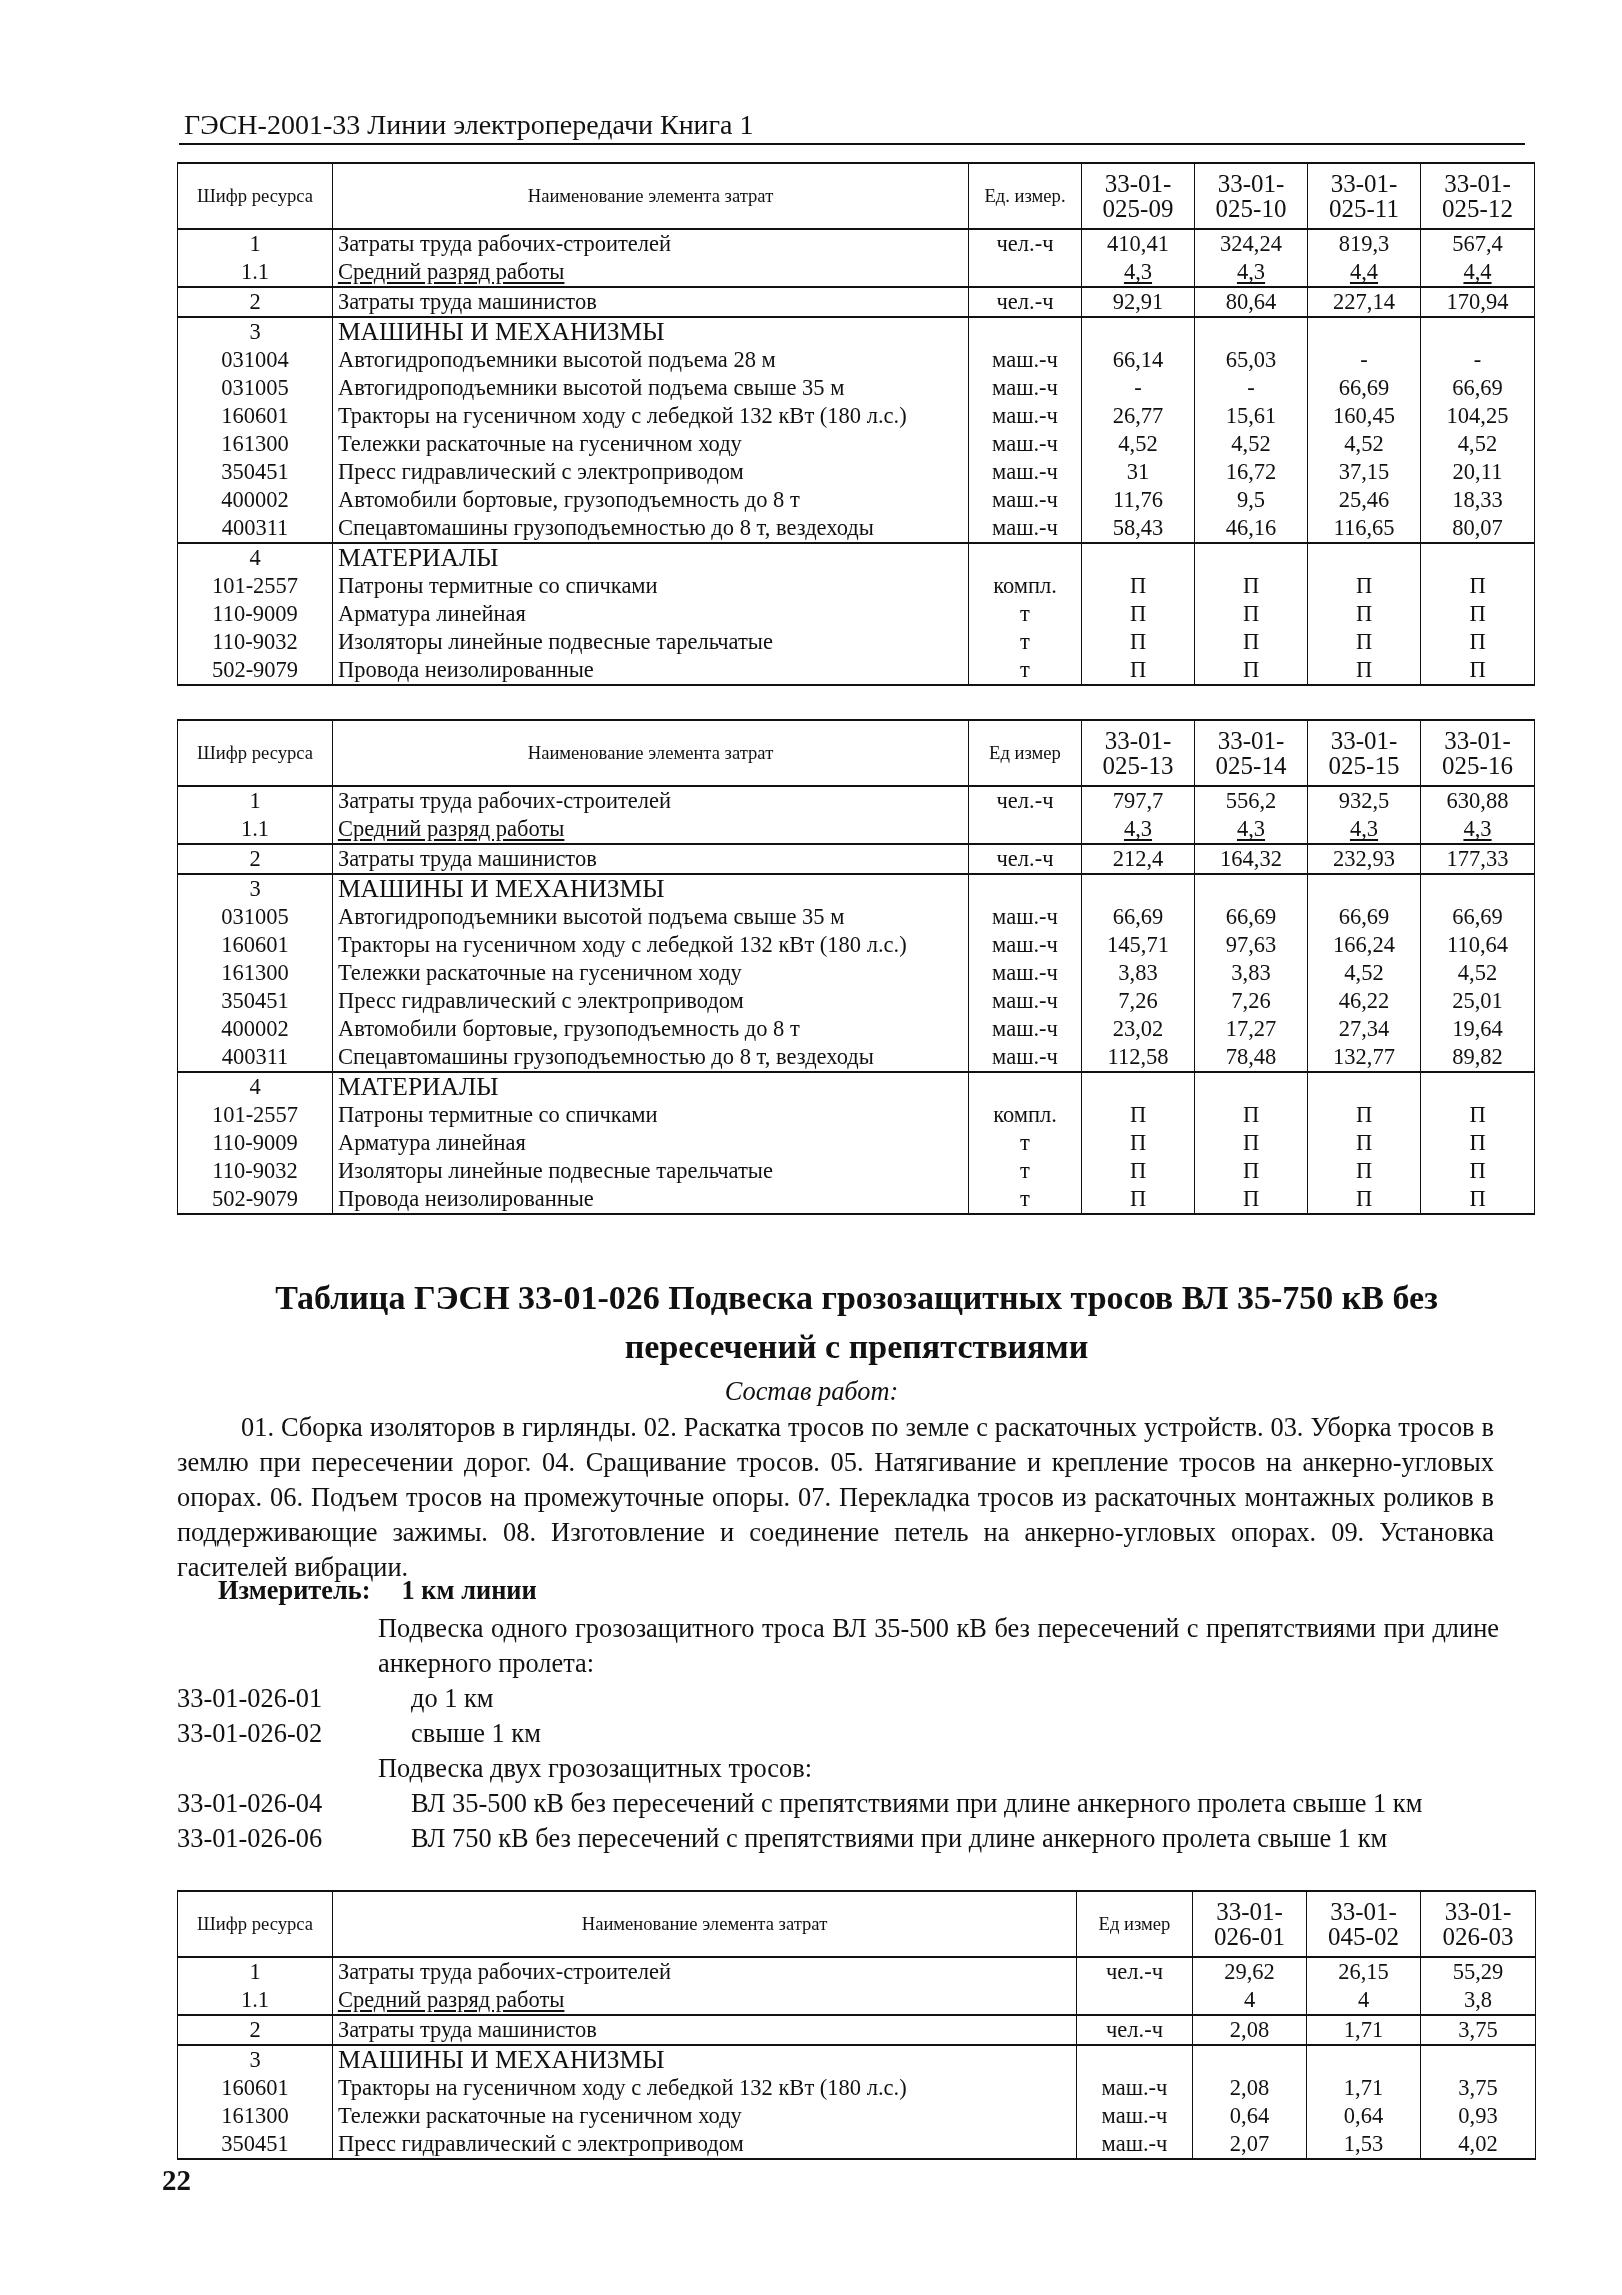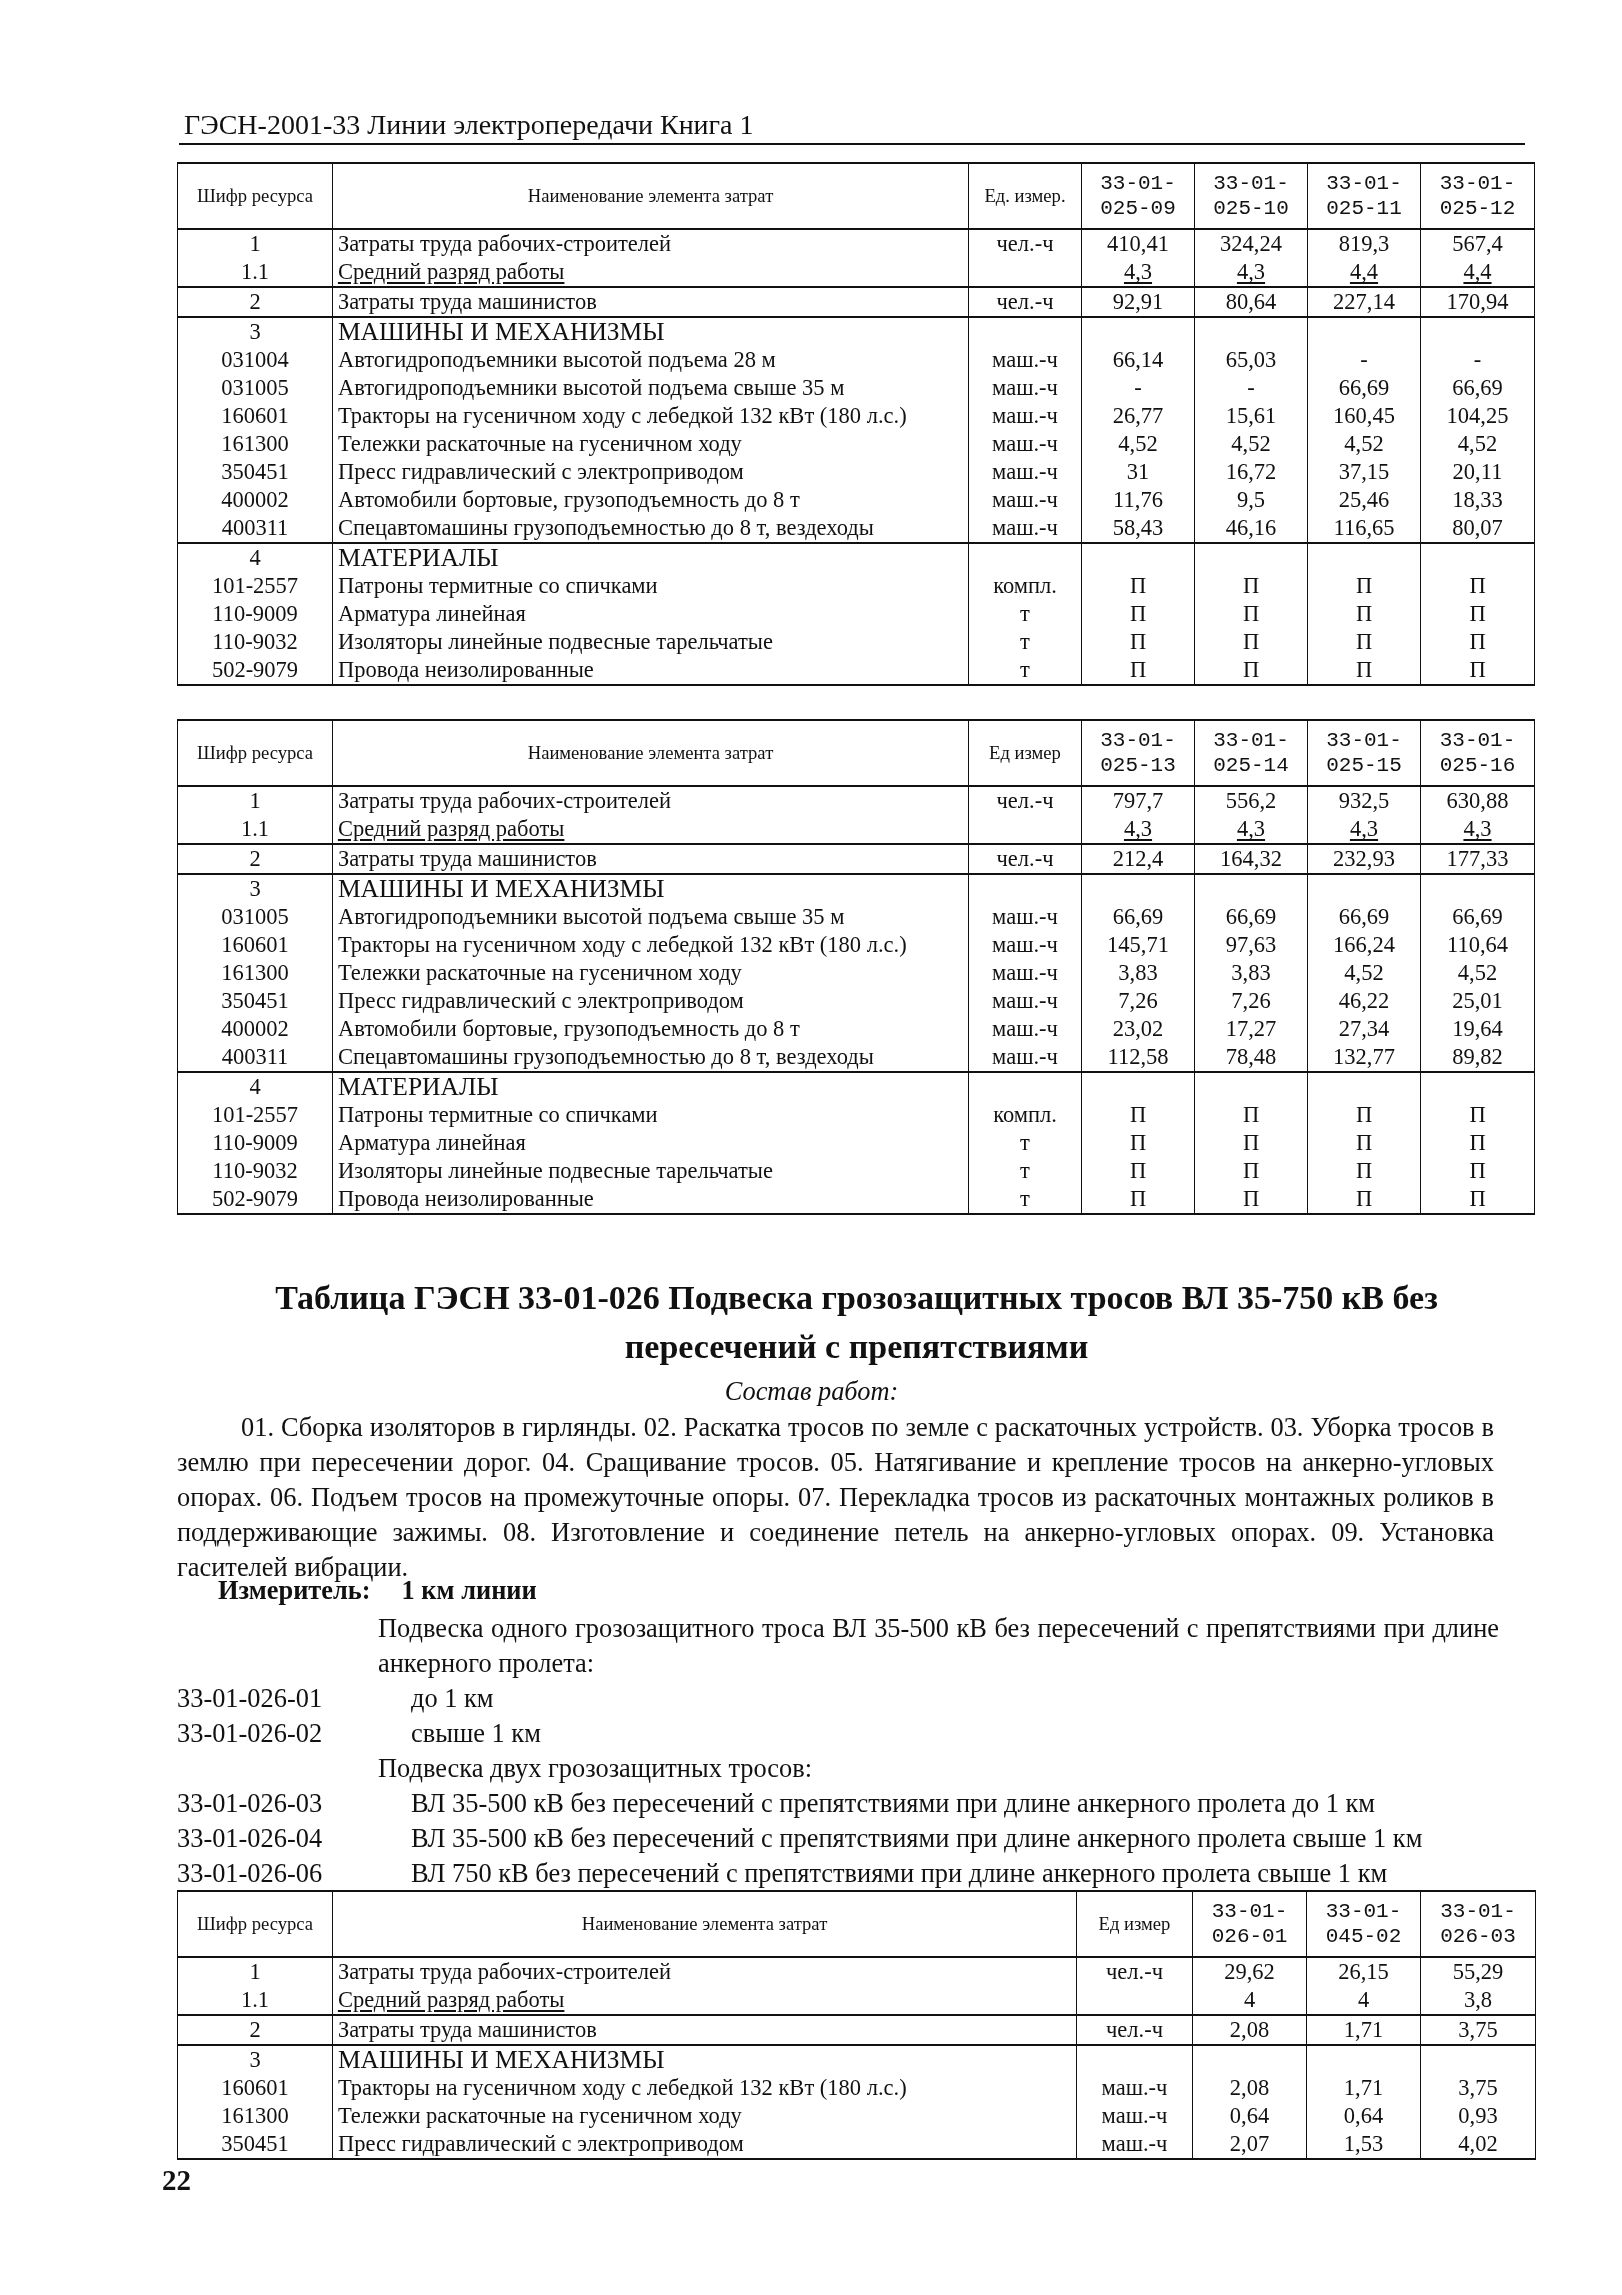--- a/index.html
+++ b/index.html
@@ -20,21 +20,21 @@
     table-layout: fixed;
   }
   table.norm td, table.norm th {
     border-left: 1.5px solid #111; border-right: 1.5px solid #111;
     padding: 0 4.9px; vertical-align: middle; font-weight: normal; line-height: 28px;
   }
   table.norm thead th {
     border-top: 2.9px solid #111; border-bottom: 2.9px solid #111;
     font-size: 18.6px; line-height: 23.5px; text-align: center; height: 64px;
   }
-  table.norm thead th.code-h { font-size: 21px; line-height: 25.5px; font-family: Liberation Mono, monospace; }
+  table.norm thead th.code-h { font-size: 25px; line-height: 25.5px; }
   table.norm tbody.grp td { border-top: none; border-bottom: none; }
   table.norm tbody.grp tr:last-child td { border-bottom: 2.9px solid #111; }
   td.code { text-align: center; }
   td.name { text-align: left; }
   td.unit { text-align: center; }
   td.val  { text-align: center; }
   td.sec-num { text-align: center; font-weight: bold; }
   td.sec-title { font-weight: bold; font-size: 25.5px; padding-left: 9.8px; }
   .ul { text-decoration: underline; text-decoration-thickness: 1.5px; text-underline-offset: 2.9px; }
 
@@ -426,24 +426,20 @@
   <div class="sub-row">
     <div class="c">33-01-026-01</div>
     <div class="t" style="padding-left:0">до 1 км</div>
   </div>
   <div class="sub-row">
     <div class="c">33-01-026-02</div>
     <div class="t">свыше 1 км</div>
   </div>
   <div class="sub-intro">Подвеска двух грозозащитных тросов:</div>
   <div class="sub-row">
-    <div class="c">33-01-026-03</div>
-    <div class="t">ВЛ 35-500 кВ без пересечений с препятствиями при длине анкерного пролета до 1 км</div>
-  </div>
-  <div class="sub-row">
     <div class="c">33-01-026-04</div>
     <div class="t">ВЛ 35-500 кВ без пересечений с препятствиями при длине анкерного пролета свыше 1 км</div>
   </div>
   <div class="sub-row">
     <div class="c">33-01-026-06</div>
     <div class="t">ВЛ 750 кВ без пересечений с препятствиями при длине анкерного пролета свыше 1 км</div>
   </div>
 </div>
 
 <table class="norm t3">

